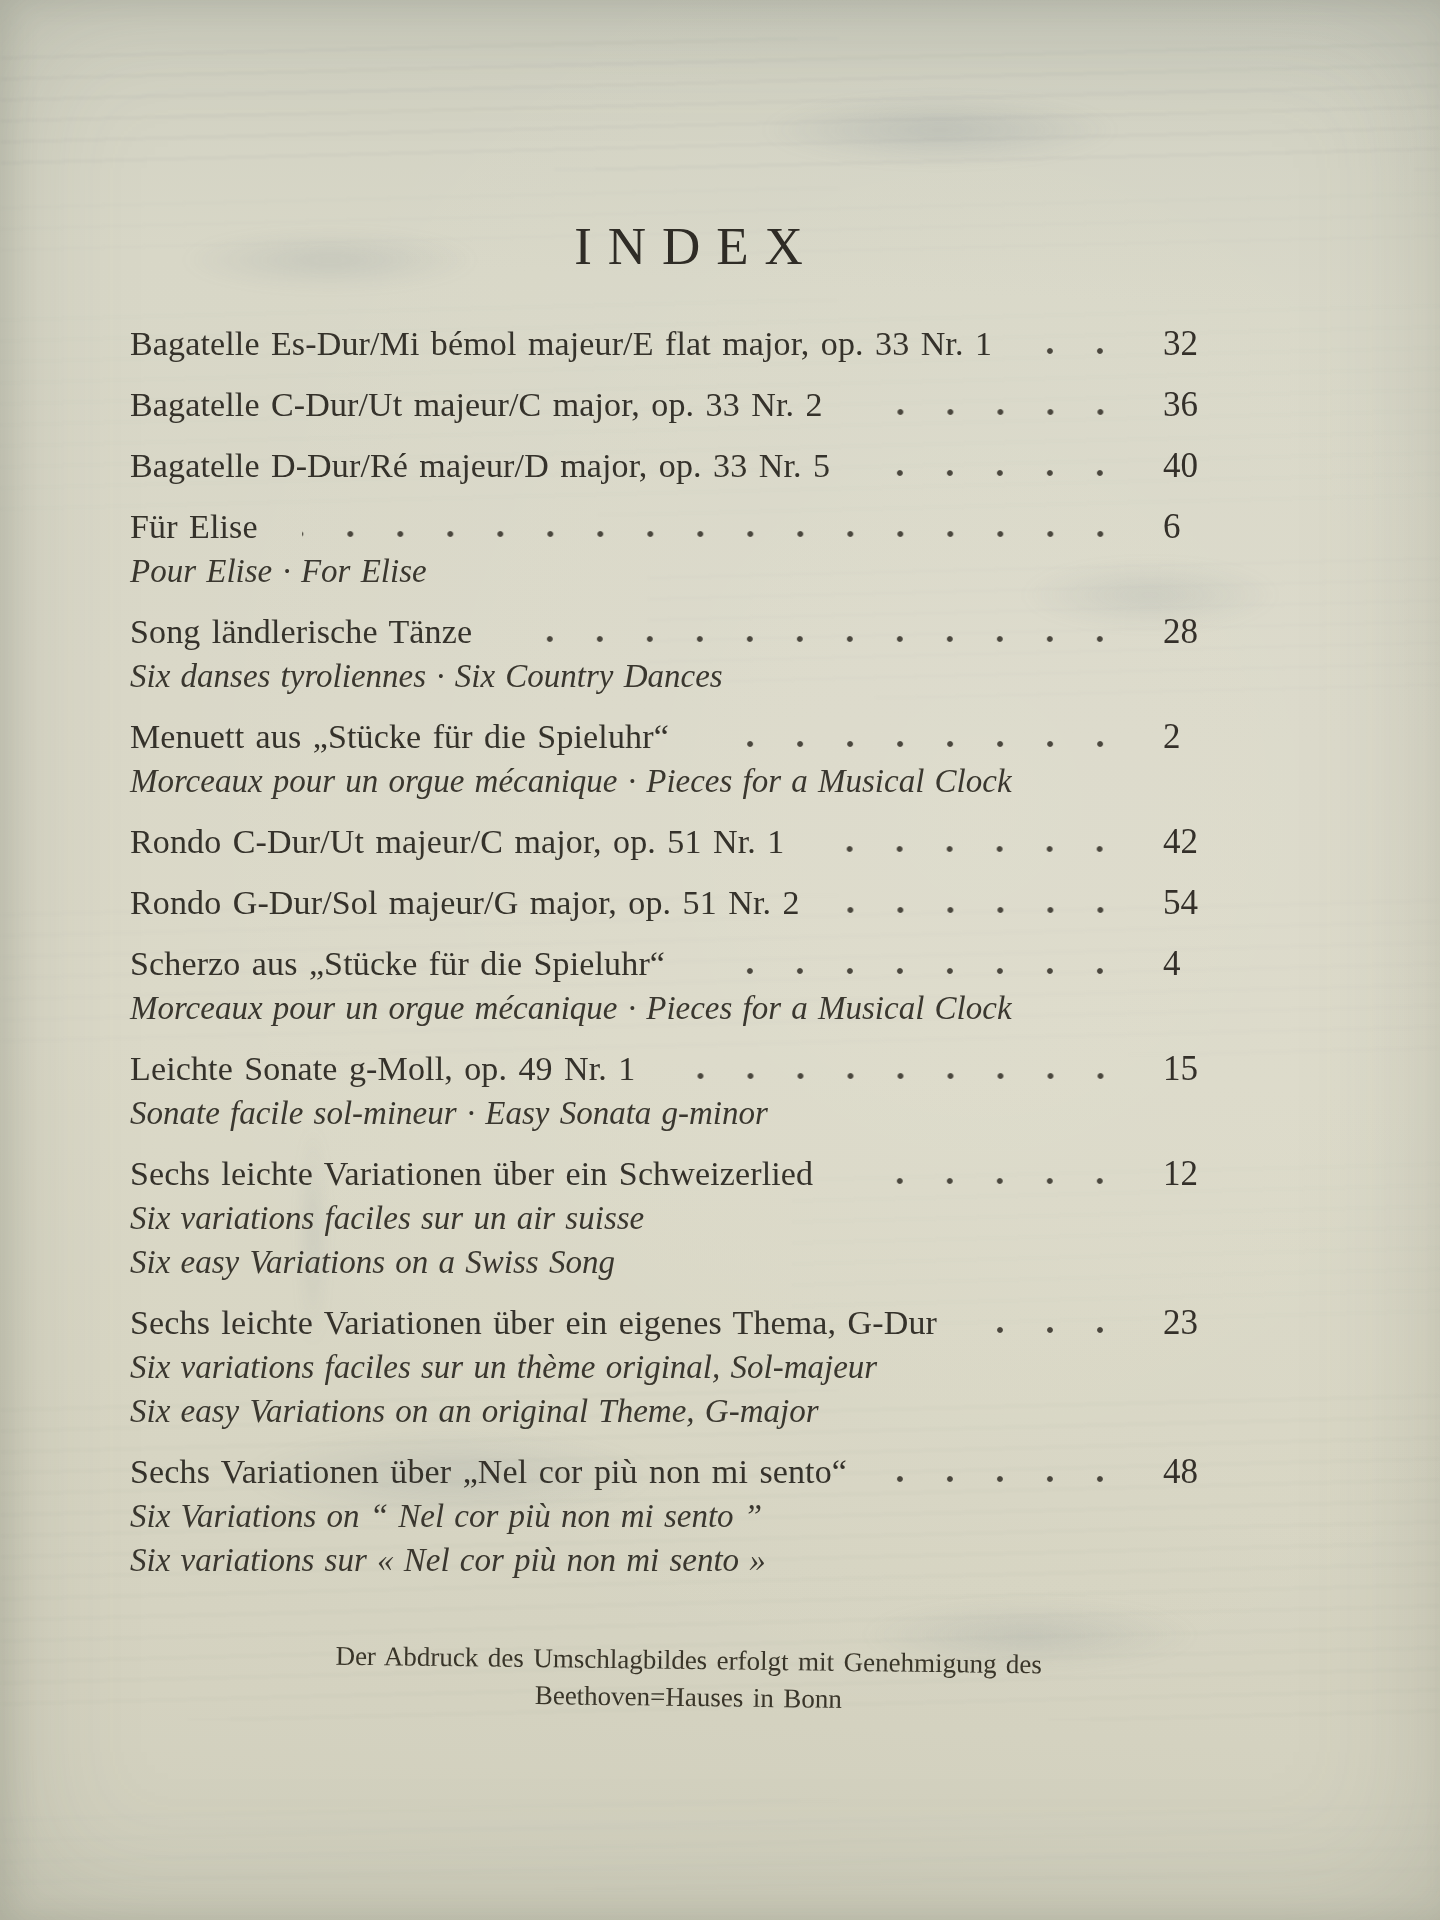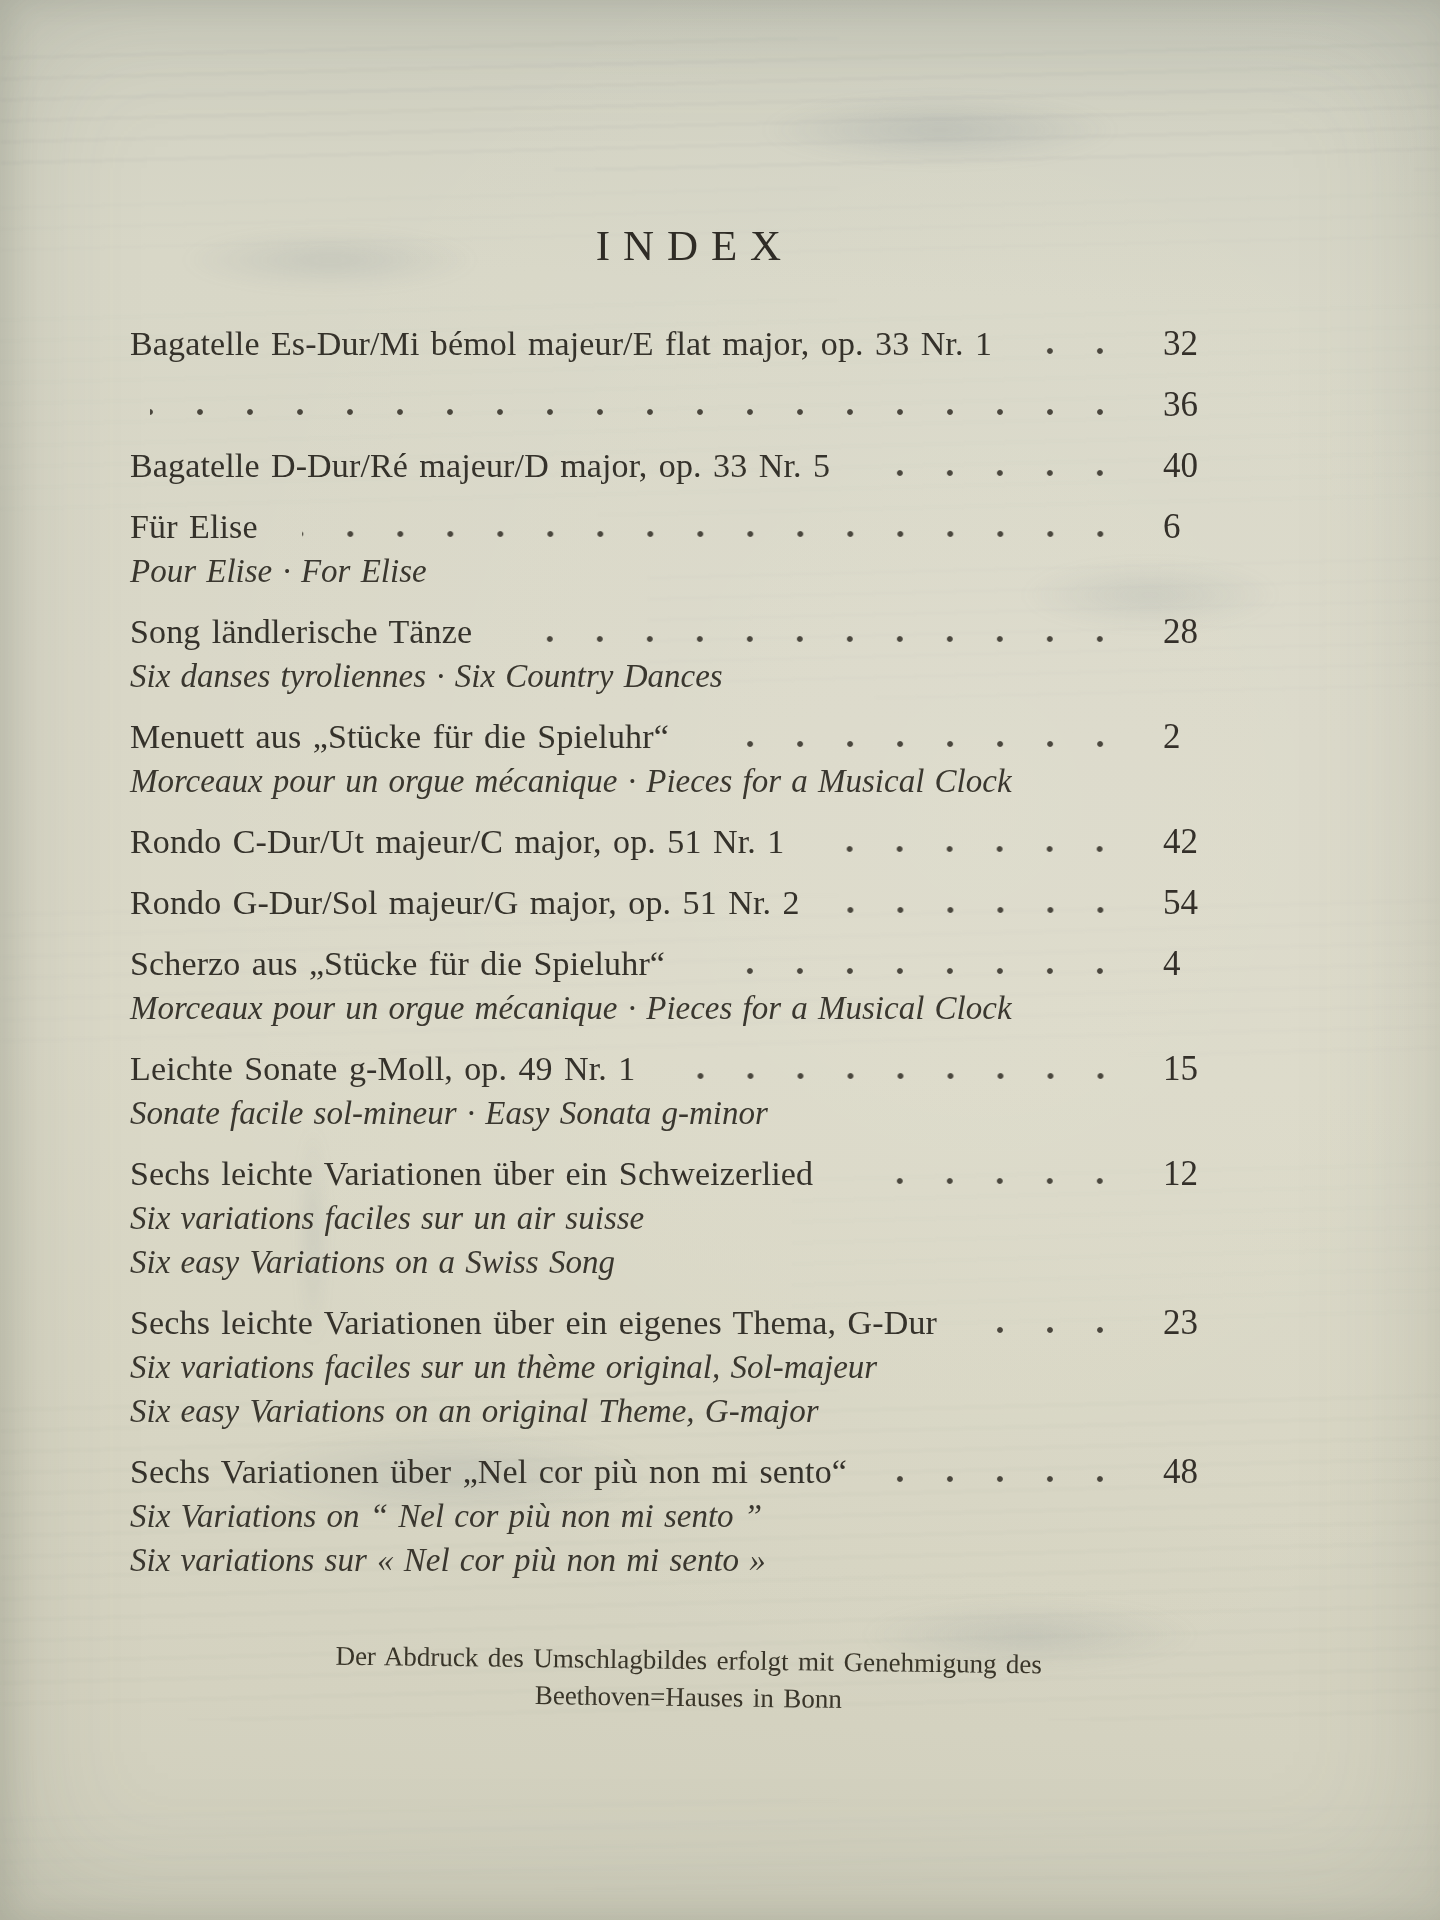--- a/index.html
+++ b/index.html
@@ -33,21 +33,21 @@
     box-shadow: inset 0 0 140px rgba(92,96,84,0.22), inset 12px 0 28px rgba(92,96,84,0.14);
   }
   .content {
     position: absolute; left: 130px; top: 0;
     width: 1117px;
     padding-top: 215px;
     color: var(--ink, #332f28);
   }
   h1.index-title {
     margin: 0 0 45px 0;
-    font-size: 43px; font-weight: normal;
+    font-size: 53px; font-weight: normal;
     line-height: 62px;
     text-align: center;
     letter-spacing: 0.30em;
     text-indent: 0.30em;
     color: #2f2c26;
   }
   .entry { margin: 0 0 17px 0; }
   .row { display: flex; align-items: baseline; gap: 24px; }
   .etitle {
     font-size: 34px; line-height: 44px;
@@ -113,20 +113,21 @@
     <div class="row">
       <span class="etitle">Bagatelle Es-Dur/Mi bémol majeur/E flat major, op. 33 Nr. 1</span>
       <span class="leader"></span>
       <span class="pnum">32</span>
     </div>
     <div></div>
   </div>
 
   <div class="entry">
     <div class="row">
+      <span class="etitle">Bagatelle C-Dur/Ut majeur/C major, op. 33 Nr. 2</span>
       <span class="leader"></span>
       <span class="pnum">36</span>
     </div>
     <div></div>
   </div>
 
   <div class="entry">
     <div class="row">
       <span class="etitle">Bagatelle D-Dur/Ré majeur/D major, op. 33 Nr. 5</span>
       <span class="leader"></span>

